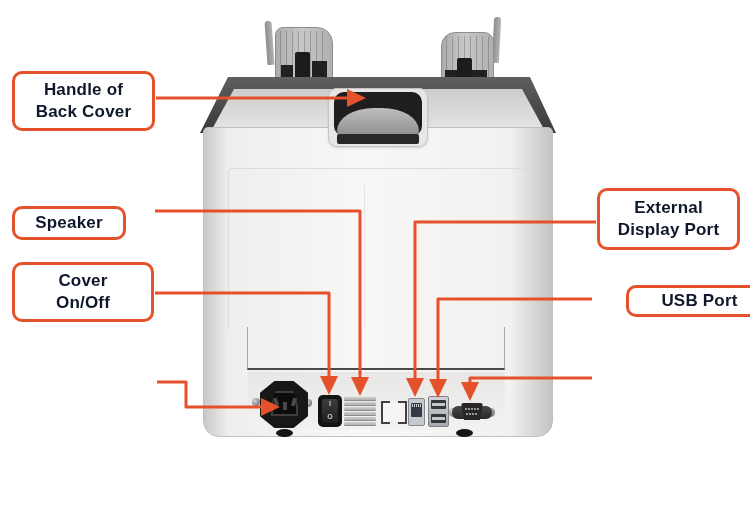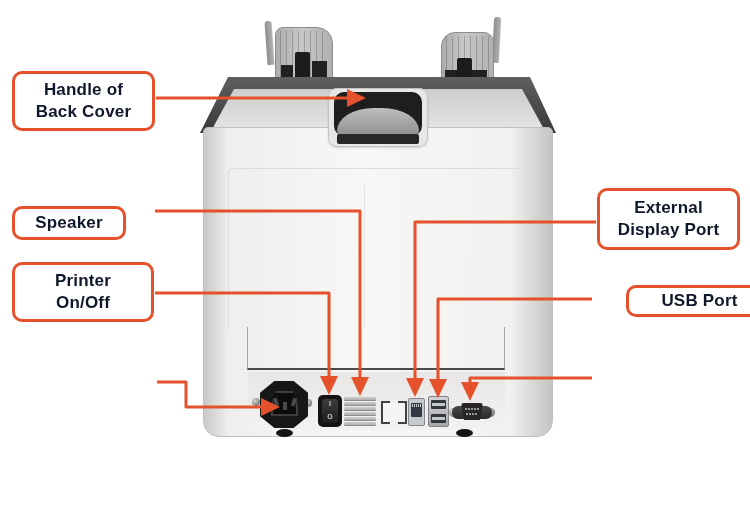--- a/index.html
+++ b/index.html
@@ -235,21 +235,21 @@
   </svg>
 
   <div class="callout" id="box-handle">
     <span>Handle of
 Back Cover</span>
   </div>
   <div class="callout" id="box-speaker">
     <span>Speaker</span>
   </div>
   <div class="callout" id="box-switch">
-    <span>Printer
+    <span>Cover
 On/Off</span>
   </div>
   <div class="callout" id="box-display">
     <span>External
 Display Port</span>
   </div>
   <div class="callout" id="box-usb">
     <span>USB Port</span>
   </div>
 

